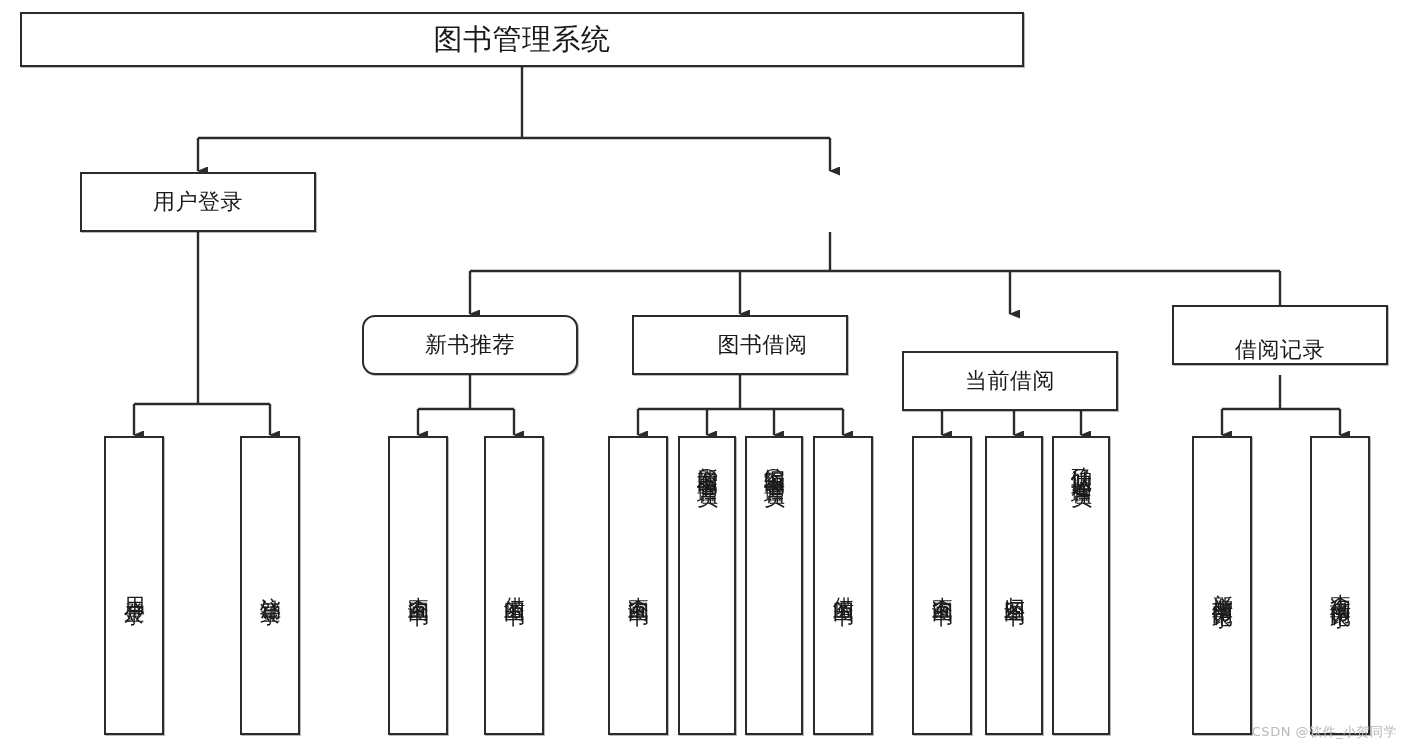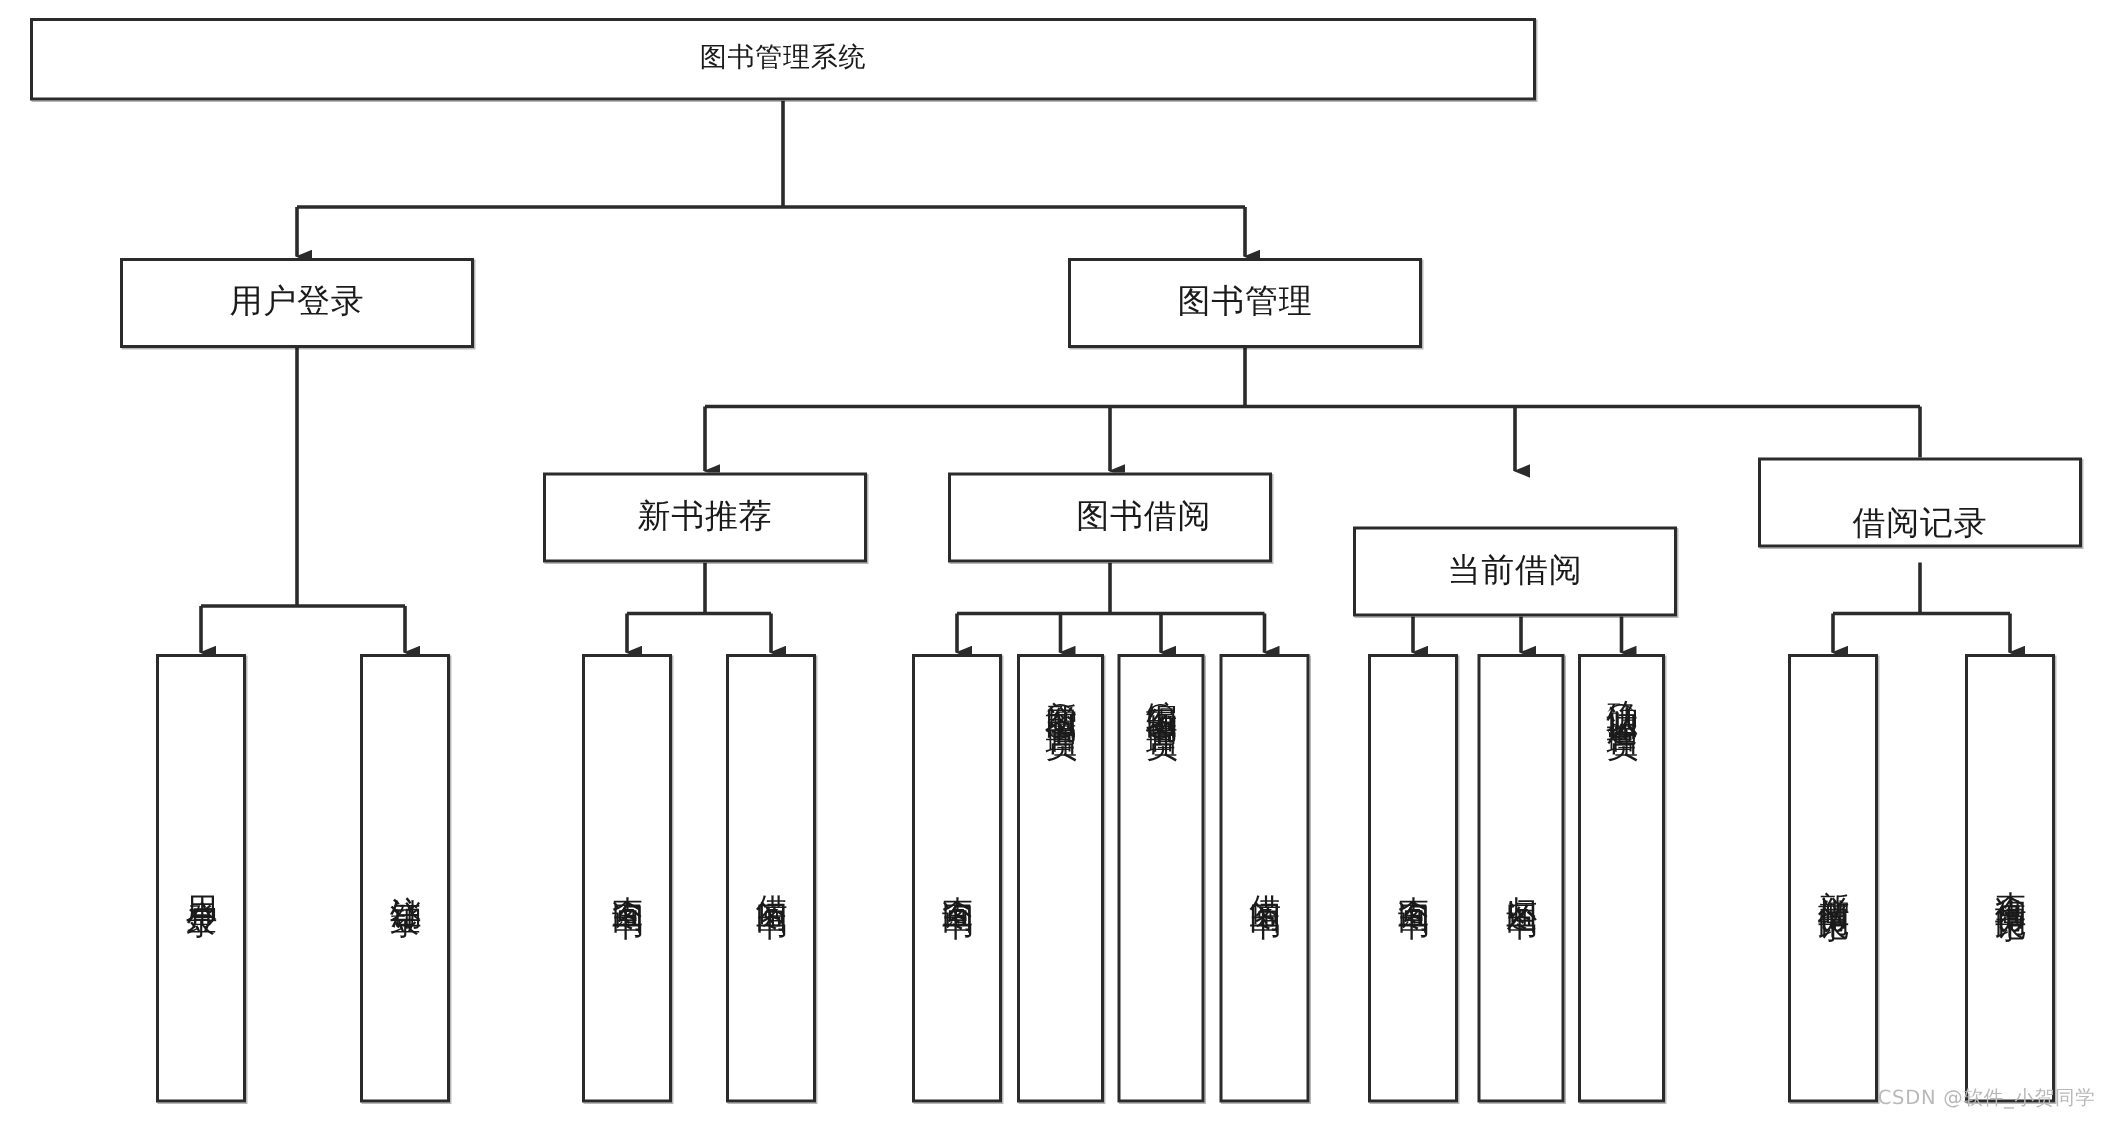--- a/index.html
+++ b/index.html
@@ -39,21 +39,21 @@
     color: #1a1a1a;
     text-align: center;
     line-height: 1.16;
     letter-spacing: 0.5px;
     white-space: nowrap;
   }
   .node.horiz .node-label {
     font-size: 22px;
   }
   .node.root .node-label {
-    font-size: 18px;
+    font-size: 29px;
   }
   .node.vert {
     align-items: flex-start;
     padding-top: 12px;
   }
   .node.vert .node-label {
     writing-mode: vertical-rl;
     text-orientation: upright;
     font-size: 21px;
     letter-spacing: 3px;
@@ -124,25 +124,22 @@
   </svg>
 
   <div class="node root horiz" id="n-root" style="left: 20px; top: 12px; width: 1004px; height: 55px;">
     <span class="node-label">图书管理系统</span>
   </div>
 
   <div class="node horiz" id="n-user_login" style="left: 80px; top: 172px; width: 236px; height: 60px;">
     <span class="node-label">用户登录</span>
   </div>
 
-  <div class="node horiz" id="n-book_manage" style="left: 712px; top: 172px; width: 236px; height: 60px;">
-    <span class="node-label">图书管理</span>
-  </div>
-
-  <div class="node horiz" id="n-new_book_rec" style="left: 362px; top: 315px; width: 216px; height: 60px;">
+
+  <div class="node horiz" id="n-new_book_rec" style="left: 362px; top: 315px; width: 216px; height: 60px; border-radius: 13px;">
     <span class="node-label">新书推荐</span>
   </div>
 
   <div class="node horiz" id="n-book_borrow" style="left: 632px; top: 315px; width: 216px; height: 60px; padding-left: 45px;">
     <span class="node-label">图书借阅</span>
   </div>
 
   <div class="node horiz" id="n-current_borrow" style="left: 902px; top: 315px; width: 216px; height: 60px; margin-top: 36px;">
     <span class="node-label">当前借阅</span>
   </div>

